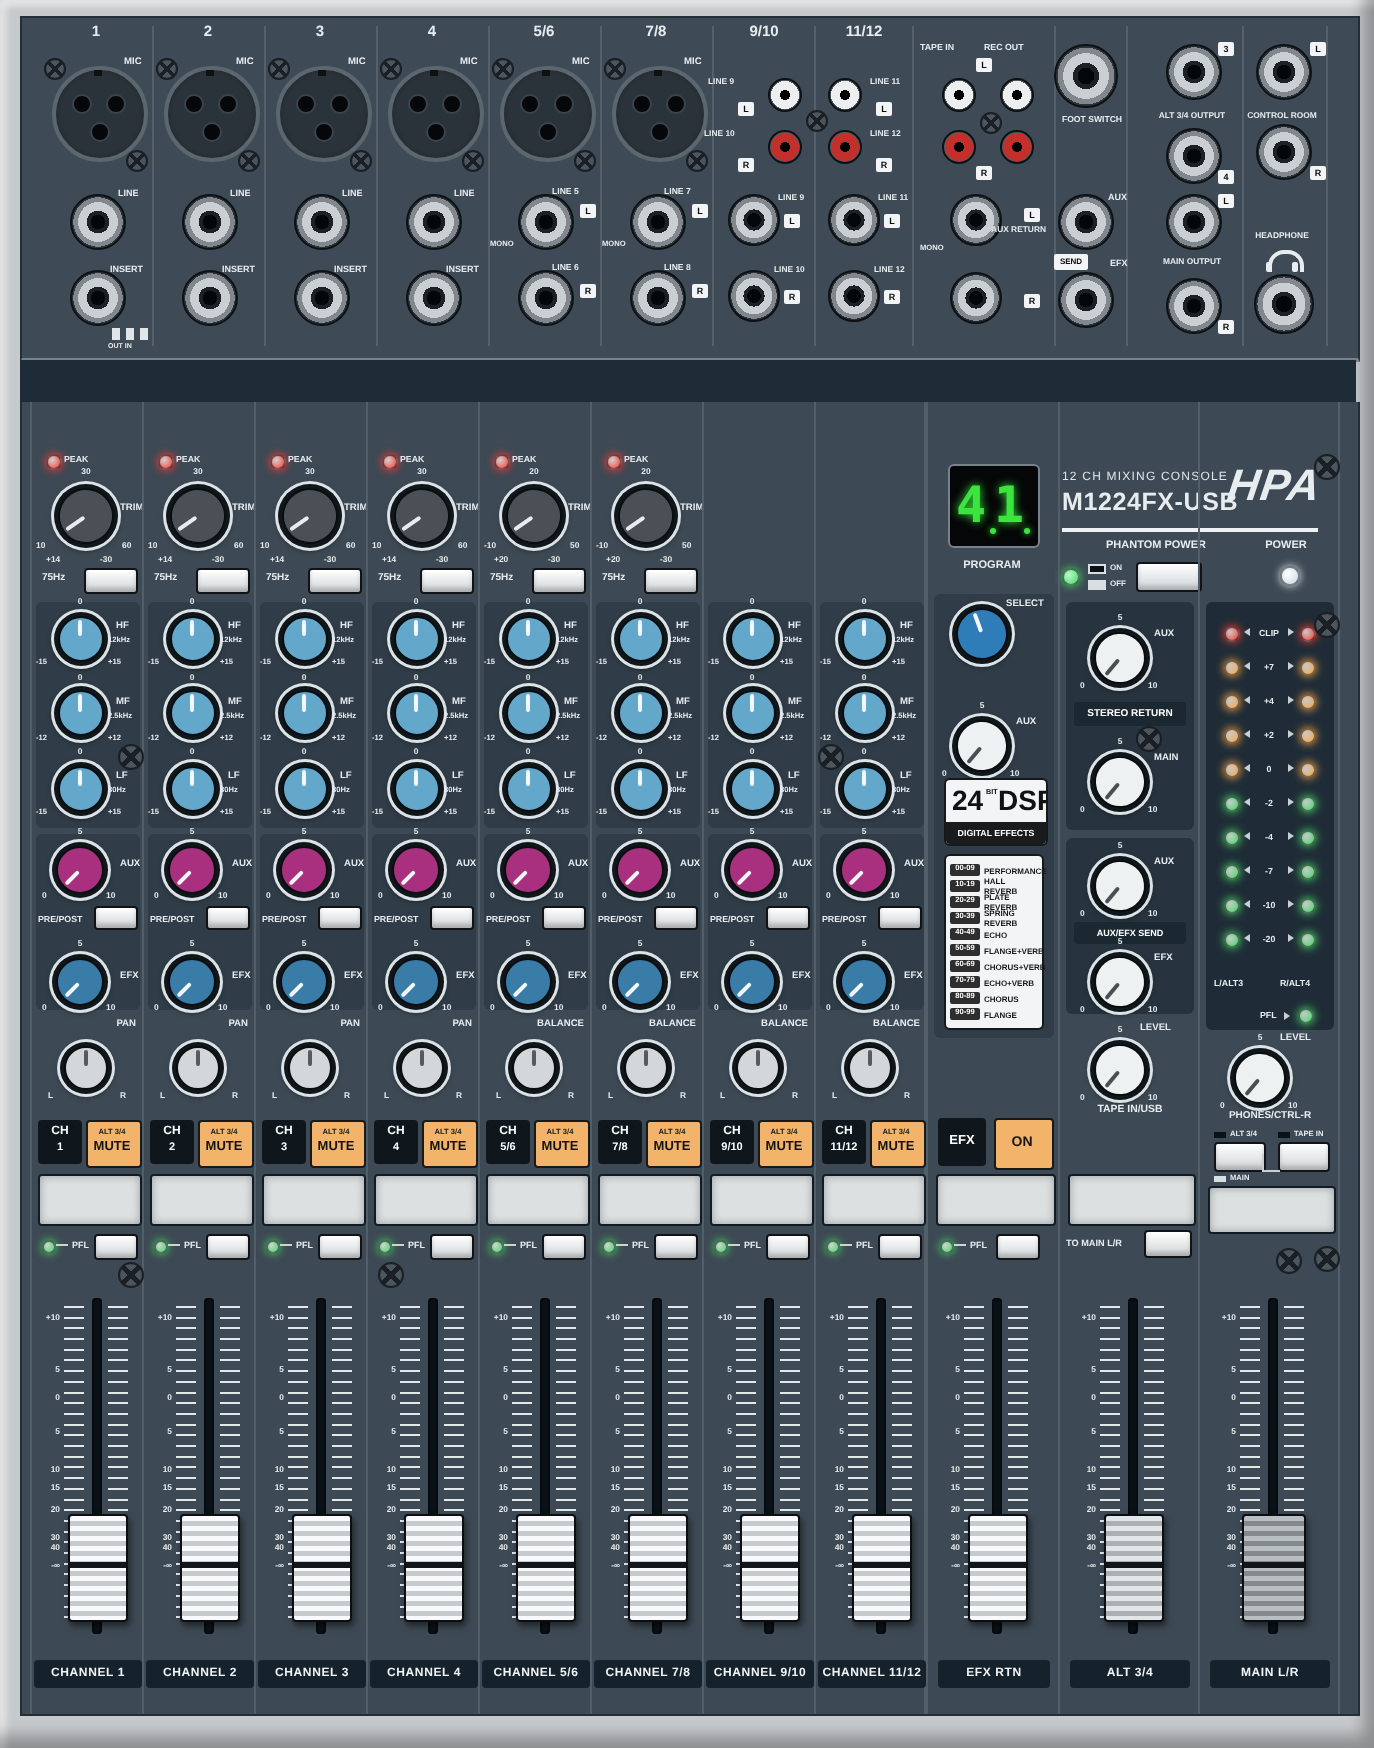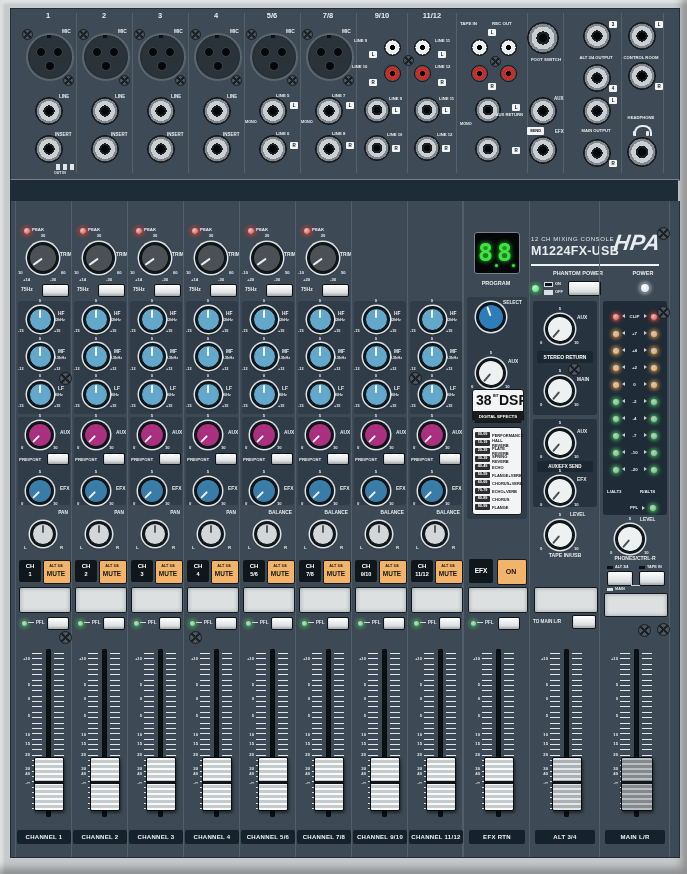--- a/index.html
+++ b/index.html
@@ -238,21 +238,21 @@
       <div class="t" style="left: 604px; top: 107px; position: absolute; font-size: 4.2px; width: 52px; text-align: center;">HEADPHONE</div>
       <div class="" style="left: 623px; top: 116px; width: 14px; height: 9px; border-top: 2.5px solid rgb(231, 236, 239); border-right: 2.5px solid rgb(231, 236, 239); border-bottom: none; border-left: 2.5px solid rgb(231, 236, 239); border-image: initial; border-radius: 8px 8px 0px 0px; position: absolute;"></div>
       <div class="" style="left: 622px; top: 122px; width: 3px; height: 5px; background: rgb(231, 236, 239); border-radius: 1px; position: absolute;"></div>
       <div class="" style="left: 635px; top: 122px; width: 3px; height: 5px; background: rgb(231, 236, 239); border-radius: 1px; position: absolute;"></div>
       <div class="jack" style="left: 616px; top: 128px; width: 28px; height: 28px; position: absolute;"></div>
     </div>
   <div class="band"></div>
   <div class="mainpanel" id="main">
 
     <div class="display">
-      <span class="dtext">88</span>
+      <span class="dtext">41</span>
       <span class="ddot"></span>
       <span class="ddot2"></span>
     </div>
     <div class="t prog-label">PROGRAM</div>
 
     <div class="t hdr-type">12 CH MIXING CONSOLE</div>
     <div class="t hdr-model">M1224FX-USB</div>
     <div class="t hdr-brand">HPA</div>
     <div class="hdr-line"></div>
 
@@ -1106,21 +1106,21 @@
         <div class="knob" style="left: 12px; top: 157px; width: 30px; height: 30px; position: absolute;">
           <div class="cap" style="background: rgb(238, 241, 242); transform: rotate(-140deg); position: absolute;">
             <div class="ptr" style="background: rgb(74, 79, 84); position: absolute;"></div>
           </div>
         </div>
         <div class="t" style="left: 13px; top: 150px; position: absolute; font-size: 4.2px; width: 28px; text-align: center;">5</div>
         <div class="t" style="left: 7px; top: 184px; position: absolute; font-size: 4.2px;">0</div>
         <div class="t" style="left: 41px; top: 184px; position: absolute; font-size: 4.2px;">10</div>
         <div class="t" style="left: 44px; top: 158px; position: absolute; font-size: 4.8px;">AUX</div>
         <div class="" style="left: 8px; top: 188px; width: 50px; height: 32px; background: rgb(242, 244, 245); border-radius: 3px; border: 1px solid rgb(21, 25, 28); overflow: hidden; position: absolute;">
-          <div class="t" style="left: 3px; top: 2px; position: absolute; font-size: 14px; color: rgb(16, 18, 20);">38</div>
+          <div class="t" style="left: 3px; top: 2px; position: absolute; font-size: 14px; color: rgb(16, 18, 20);">24</div>
           <div class="t" style="left: 20px; top: 4px; position: absolute; font-size: 3.6px; color: rgb(16, 18, 20);">BIT</div>
           <div class="t" style="left: 26px; top: 2px; position: absolute; font-size: 14px; color: rgb(16, 18, 20);">DSP</div>
           <div class="" style="left: 0px; top: 21px; width: 50px; height: 11px; background: rgb(25, 27, 28); color: rgb(255, 255, 255); font-size: 4.4px; font-weight: bold; text-align: center; line-height: 11px; position: absolute;">DIGITAL EFFECTS</div>
         </div>
         <div class="" style="left: 8px; top: 226px; width: 50px; height: 88px; background: rgb(242, 244, 245); border-radius: 3px; border: 1px solid rgb(21, 25, 28); padding: 3px 2px 0px; box-sizing: border-box; position: absolute;">
           <div class="" style="position: relative; display: flex; height: 8px; align-items: center;">
             <div class="" style="position: static; background: rgb(46, 46, 46); color: rgb(255, 255, 255); font-size: 3.8px; font-weight: bold; width: 15px; text-align: center; border-radius: 1px; line-height: 5.5px; flex: 0 0 15px;">00-09</div>
             <div class="" style="position: static; color: rgb(23, 24, 26); font-size: 4px; font-weight: bold; margin-left: 2px;">PERFORMANCE</div>
           </div>
           <div class="" style="position: relative; display: flex; height: 8px; align-items: center;">

